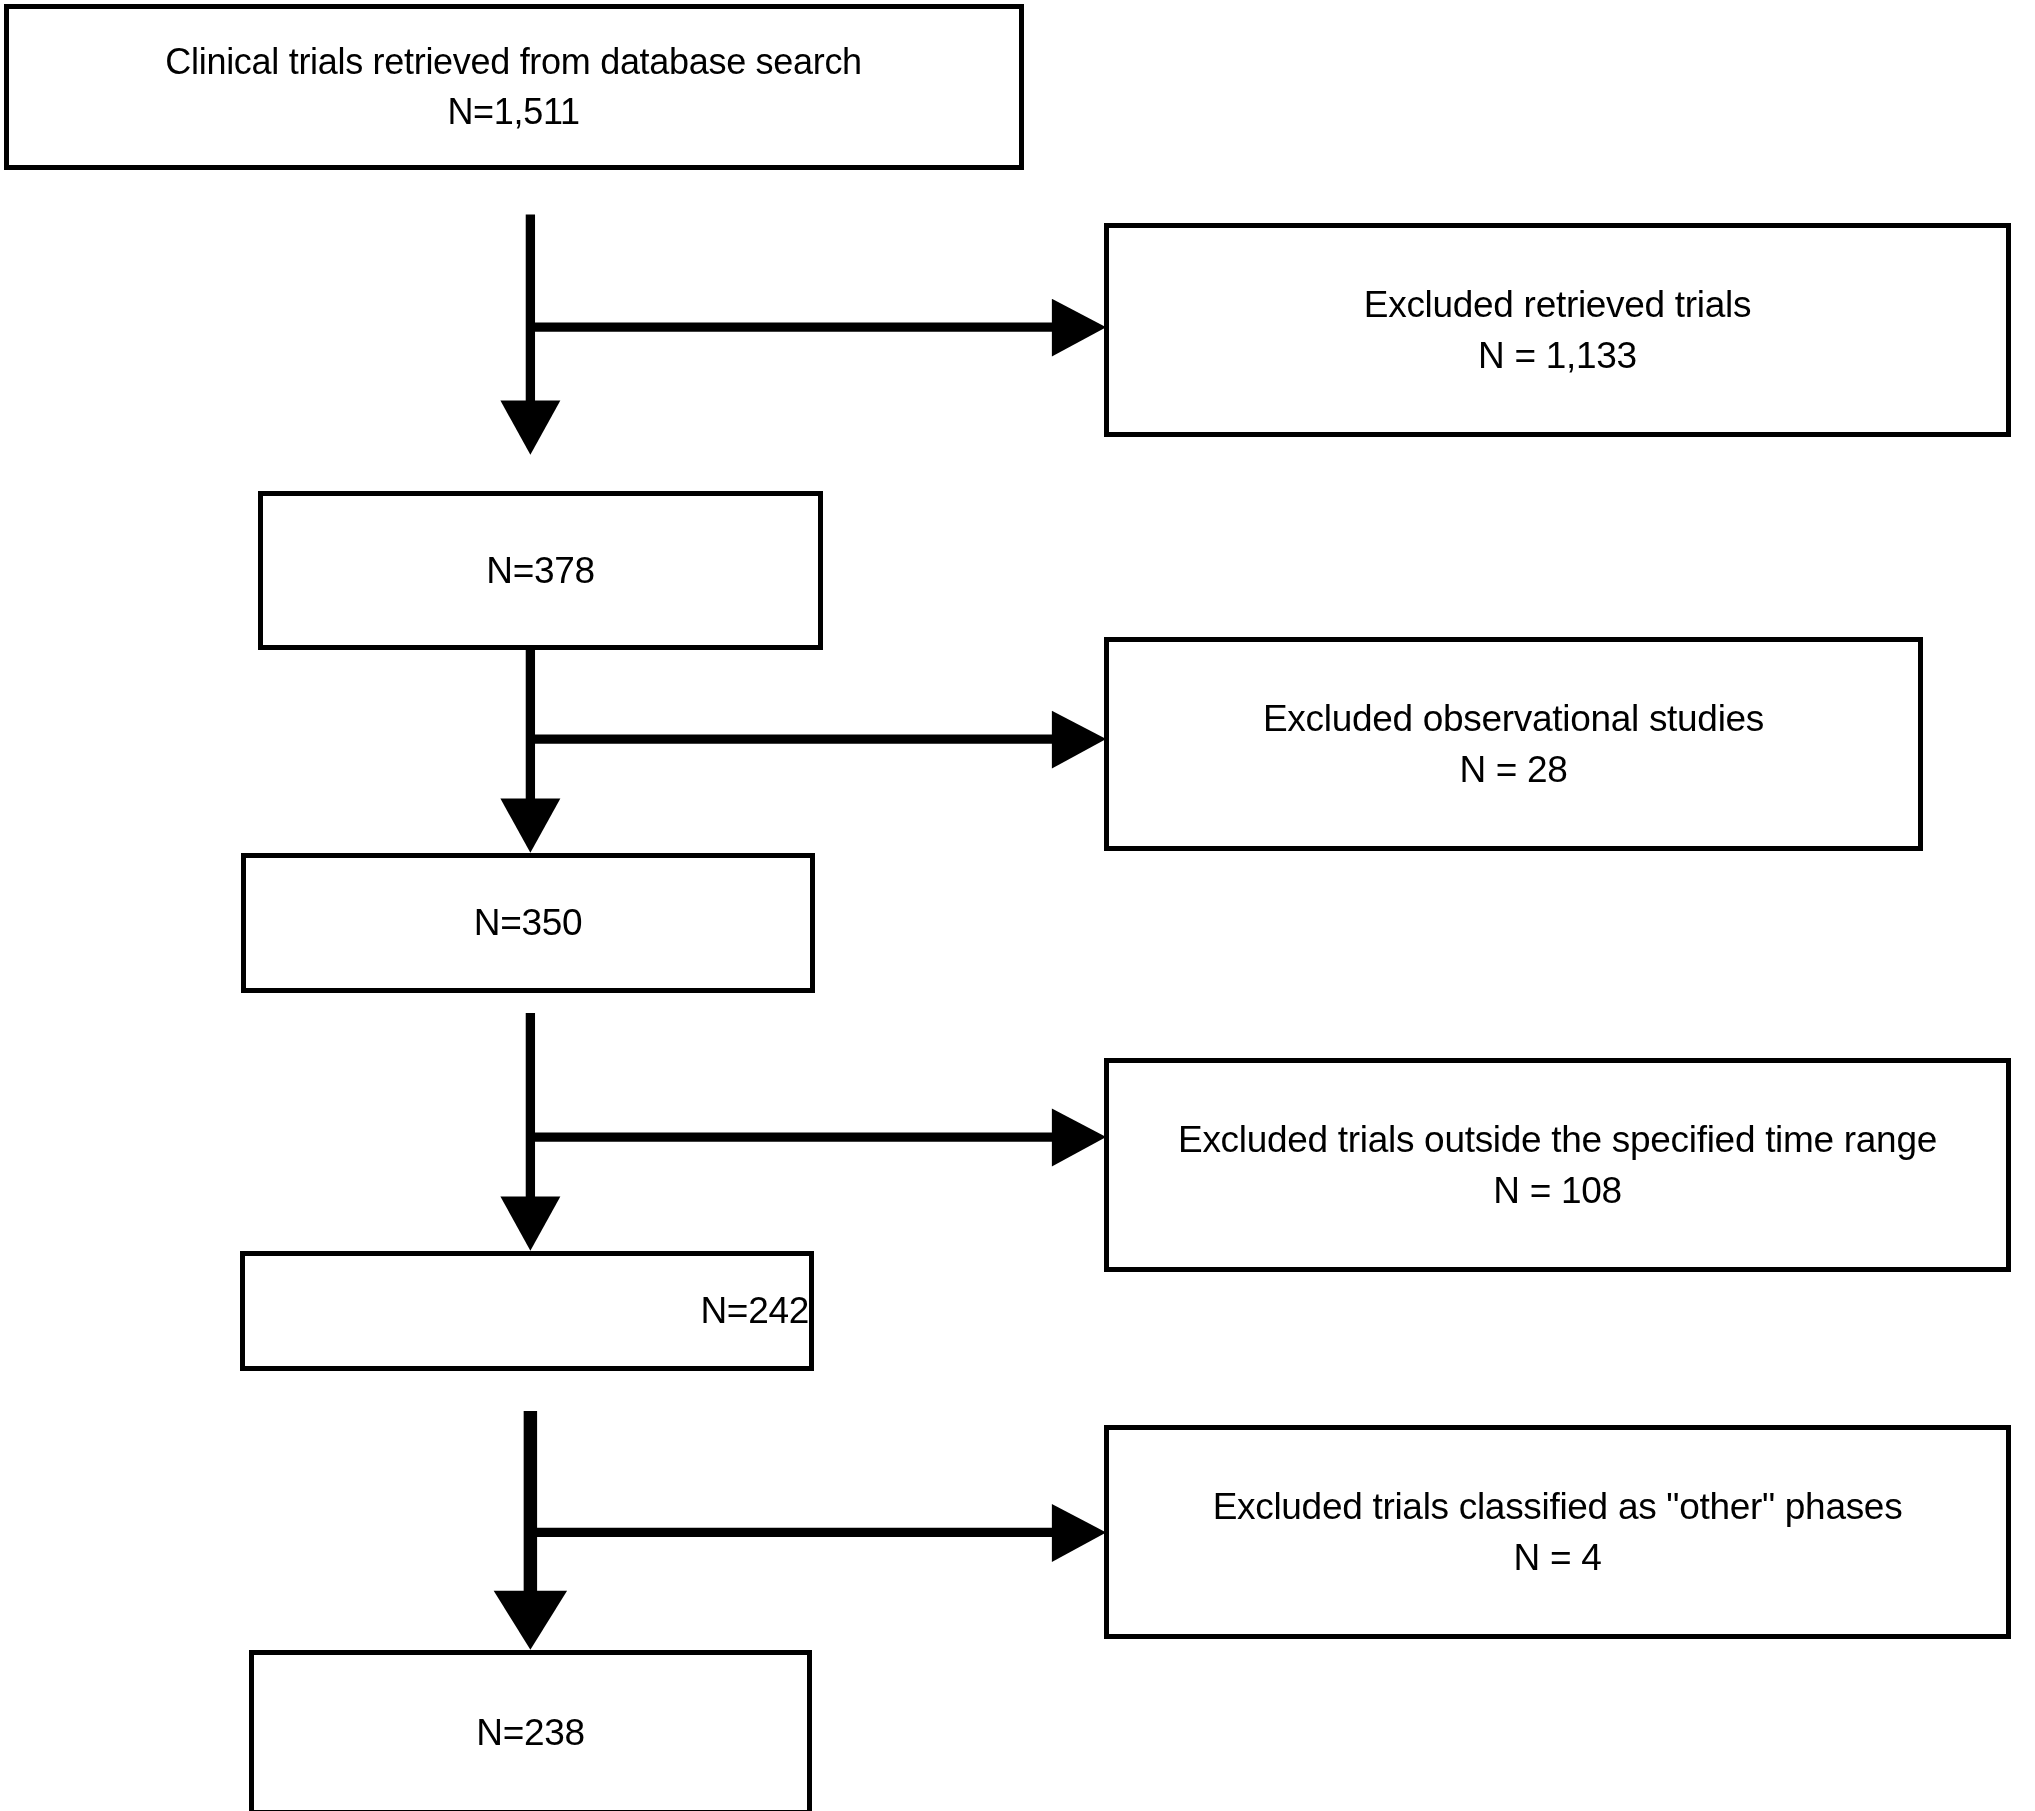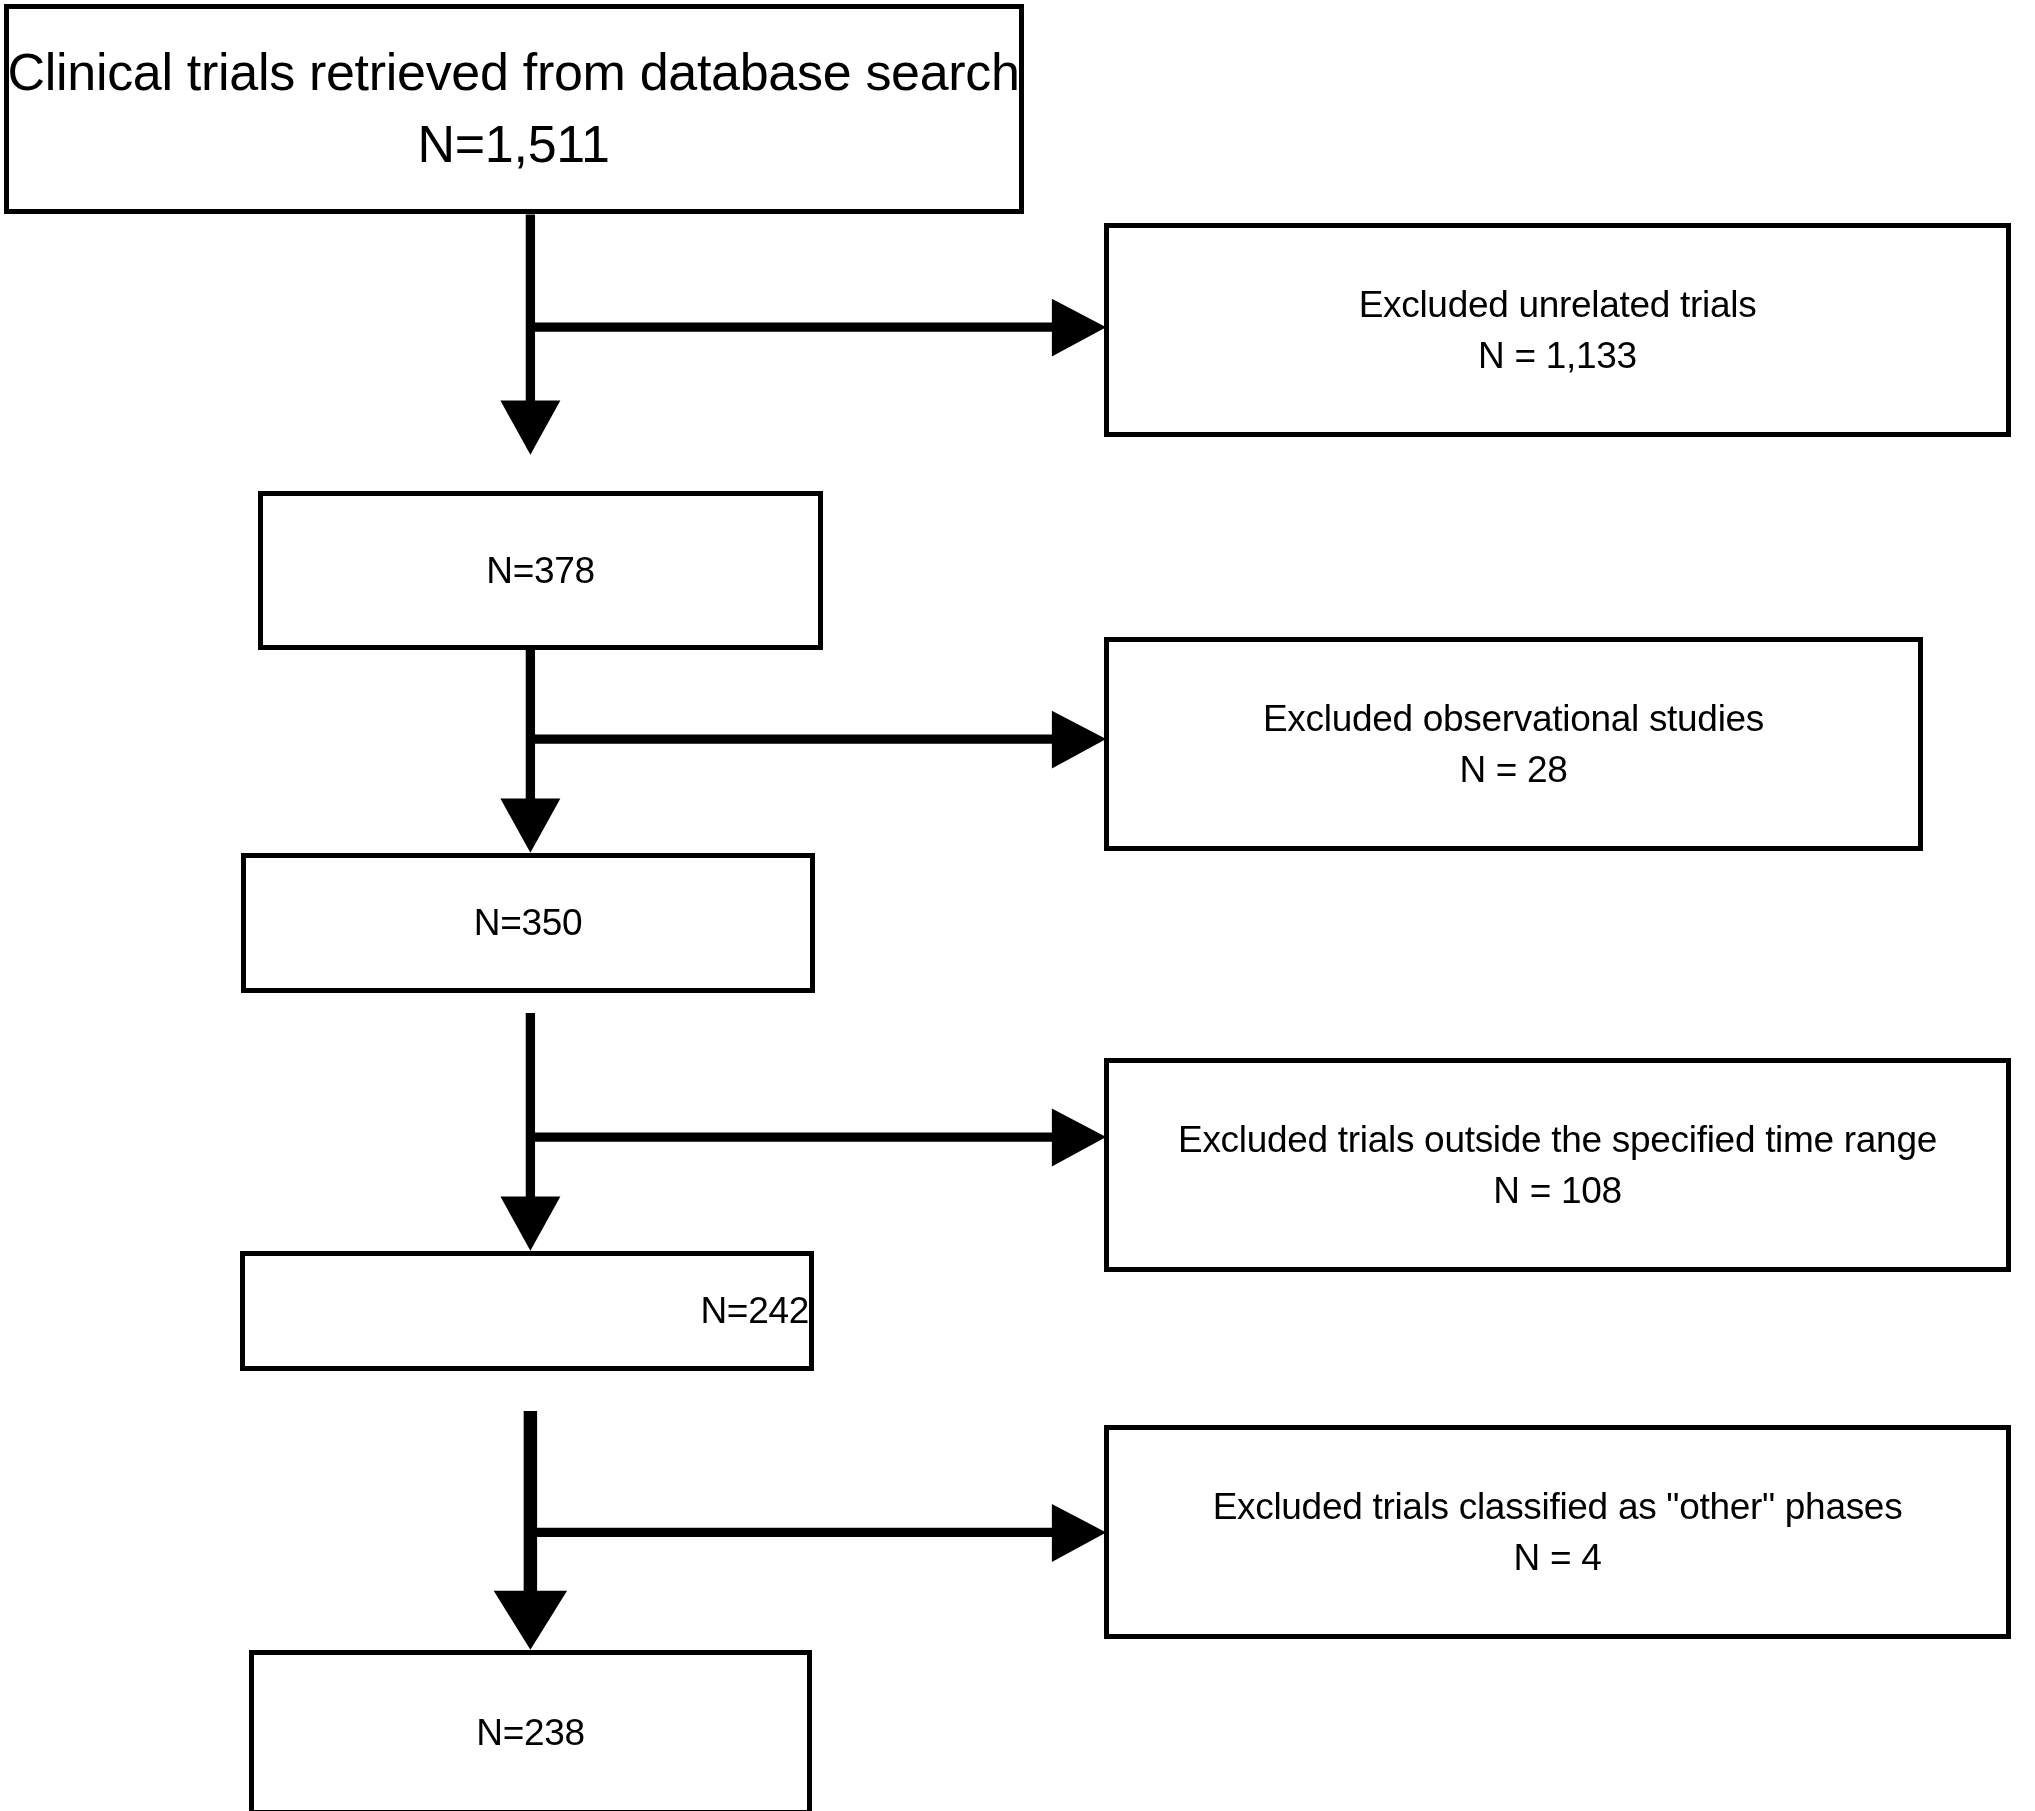--- a/index.html
+++ b/index.html
@@ -82,21 +82,21 @@
       <polygon points="1026,3192 955,3078 1097,3078" fill="#000"></polygon>
     </g>
 
     <g>
       <line x1="1026" y1="2965" x2="2090" y2="2965" stroke="#000" stroke-width="18"></line>
       <polygon points="2140,2965 2035,2910 2035,3022" fill="#000"></polygon>
     </g>
 
   </svg>
 
-  <div class="node-box" style="left:3.6px; top:4.1px; width:1020px; height:210px; font-size:52px;">
+  <div class="node-box" style="left:3.6px; top:4.1px; width:1020px; height:166px; font-size:36px;">
     <span class="node-line">Clinical trials retrieved from database search</span>
     <span class="node-line">N=1,511</span>
   </div>
 
   <div class="node-box" style="left:258px; top:455px; width:565px; height:159px;margin-top:36px;">
     <span class="node-line">N=378</span>
   </div>
 
   <div class="node-box" style="left:241px; top:853px; width:574px; height:140px;">
     <span class="node-line">N=350</span>
@@ -104,21 +104,21 @@
 
   <div class="node-box" style="left:240px; top:1251px; width:574px; height:120px;align-items:flex-end;">
     <span class="node-line">N=242</span>
   </div>
 
   <div class="node-box" style="left:249px; top:1650px; width:563px; height:165px;">
     <span class="node-line">N=238</span>
   </div>
 
   <div class="node-box" style="left:1104px; top:223px; width:907px; height:214px;">
-    <span class="node-line">Excluded unrelated trials</span>
+    <span class="node-line">Excluded retrieved trials</span>
     <span class="node-line">N = 1,133</span>
   </div>
 
   <div class="node-box" style="left:1104px; top:637px; width:819px; height:214px;">
     <span class="node-line">Excluded observational studies</span>
     <span class="node-line">N = 28</span>
   </div>
 
   <div class="node-box" style="left:1104px; top:1058px; width:907px; height:214px;">
     <span class="node-line">Excluded trials outside the specified time range</span>

